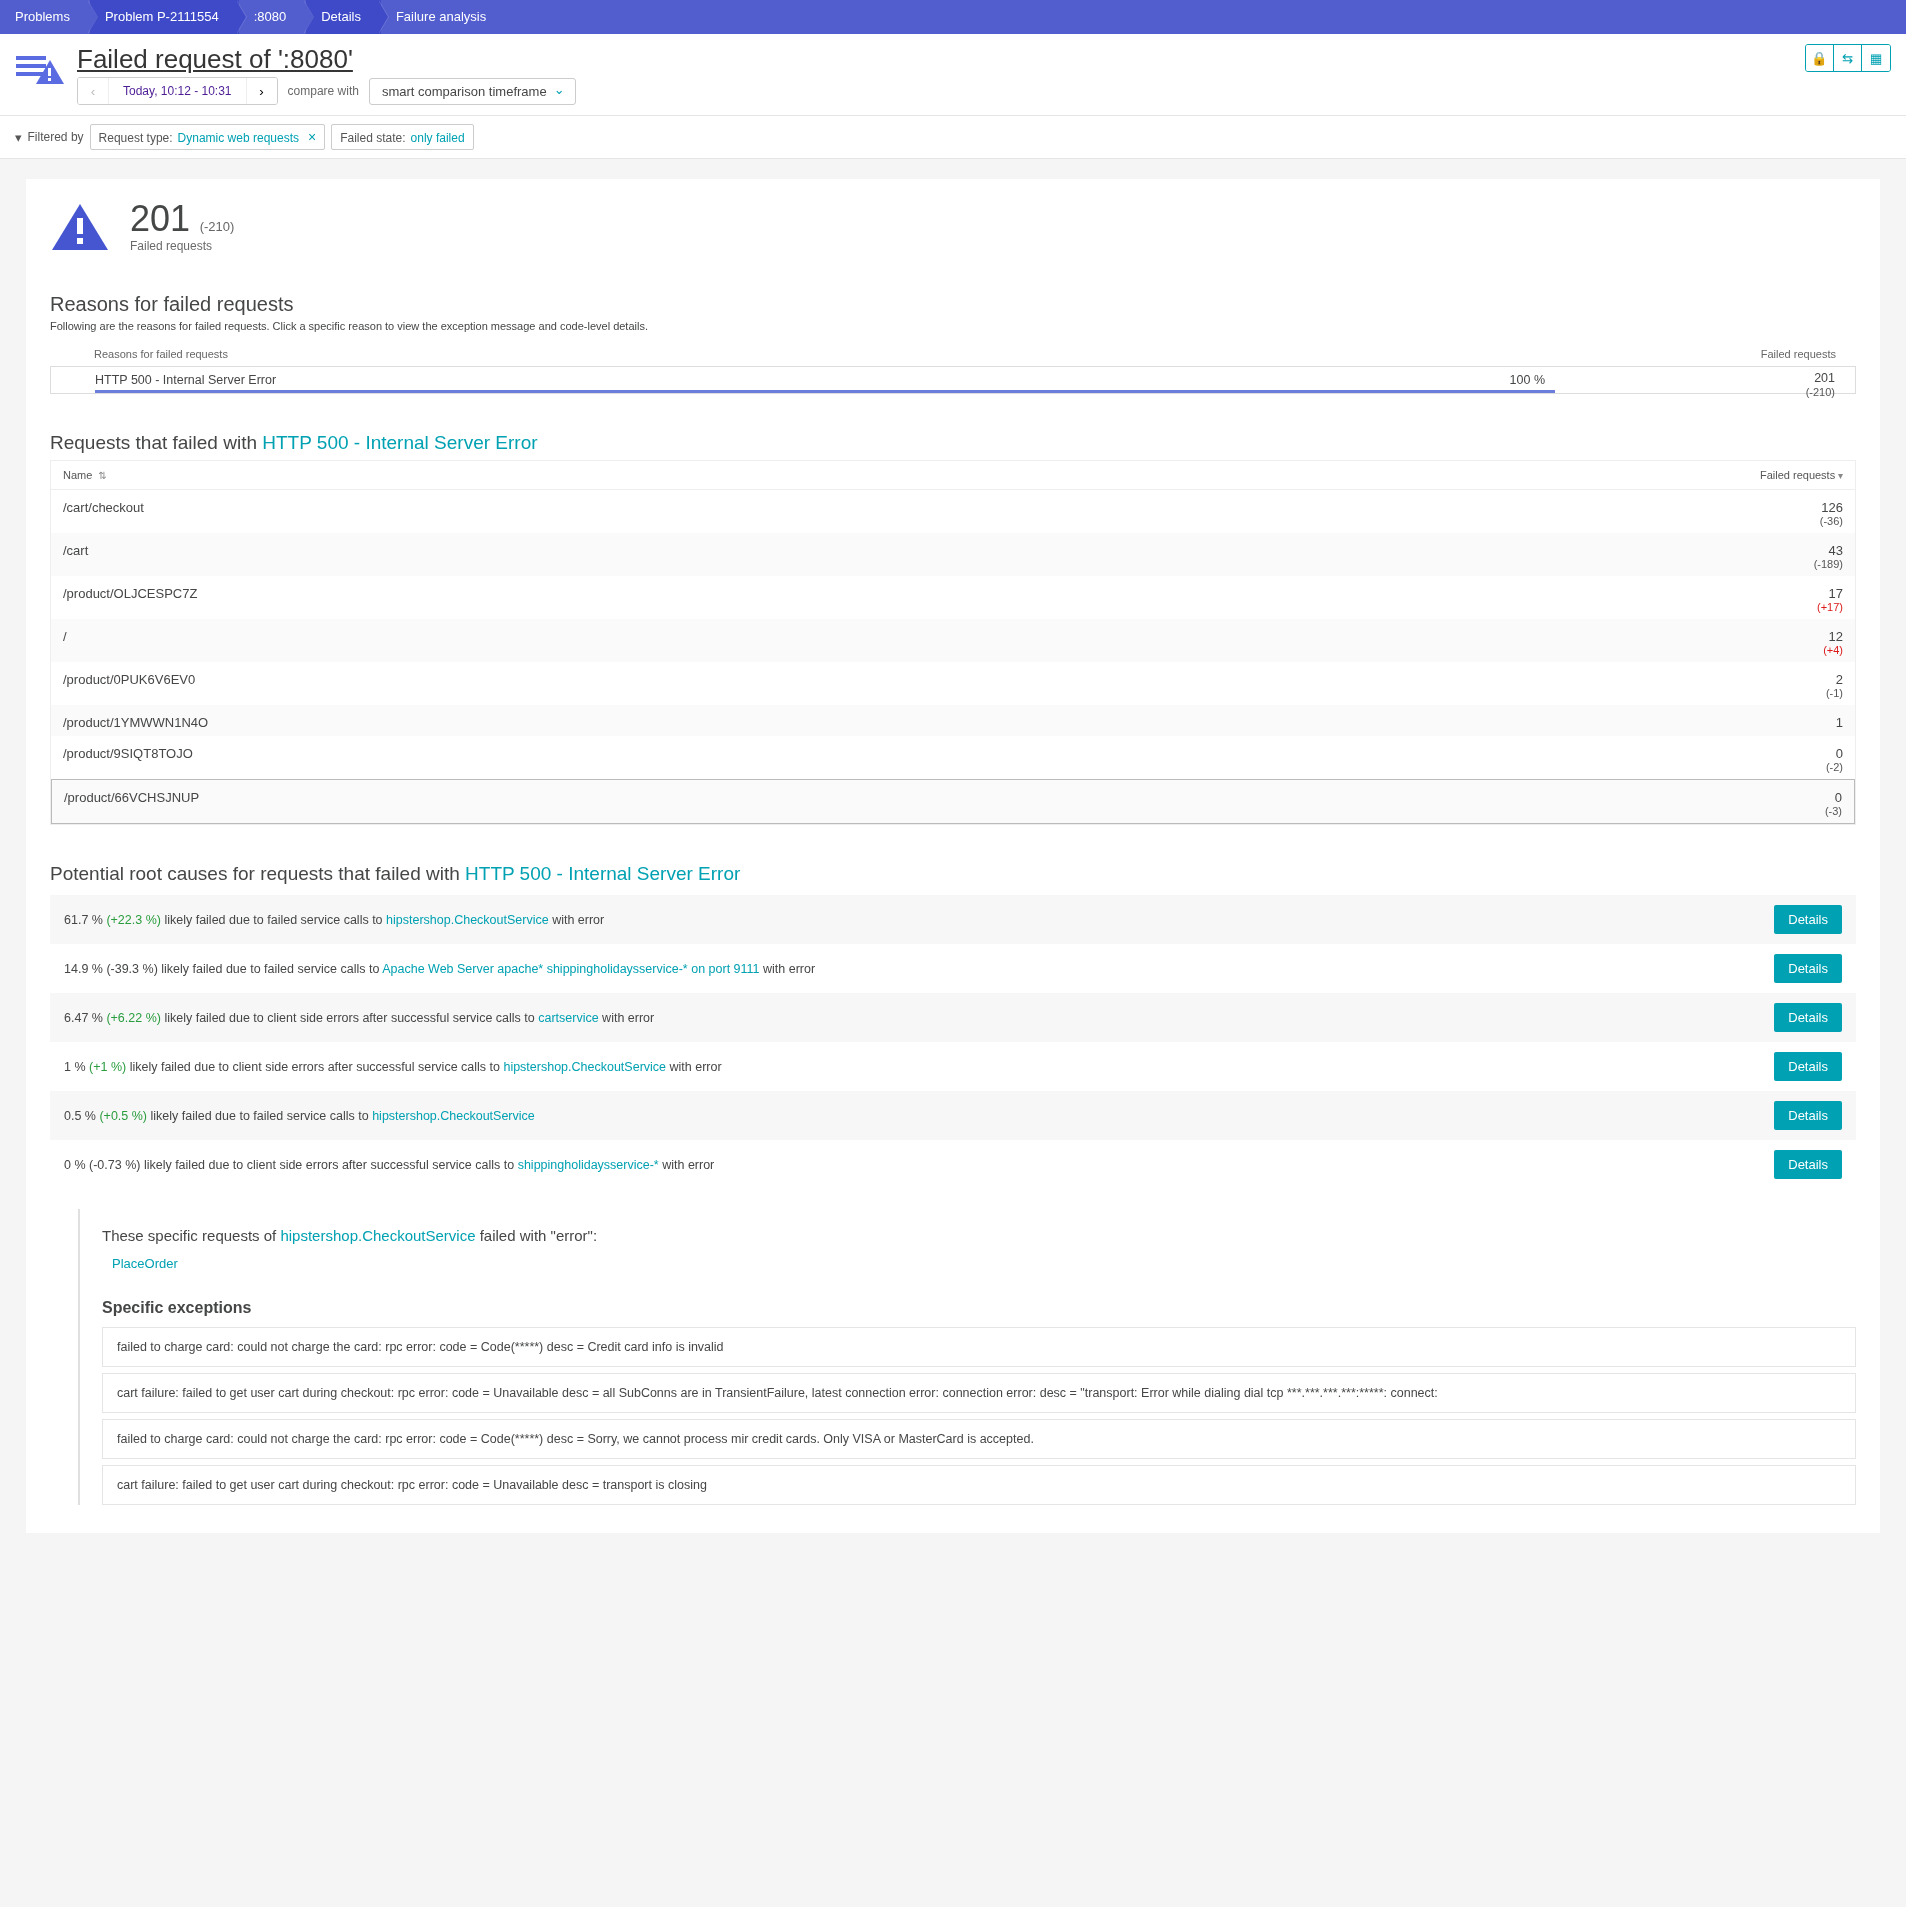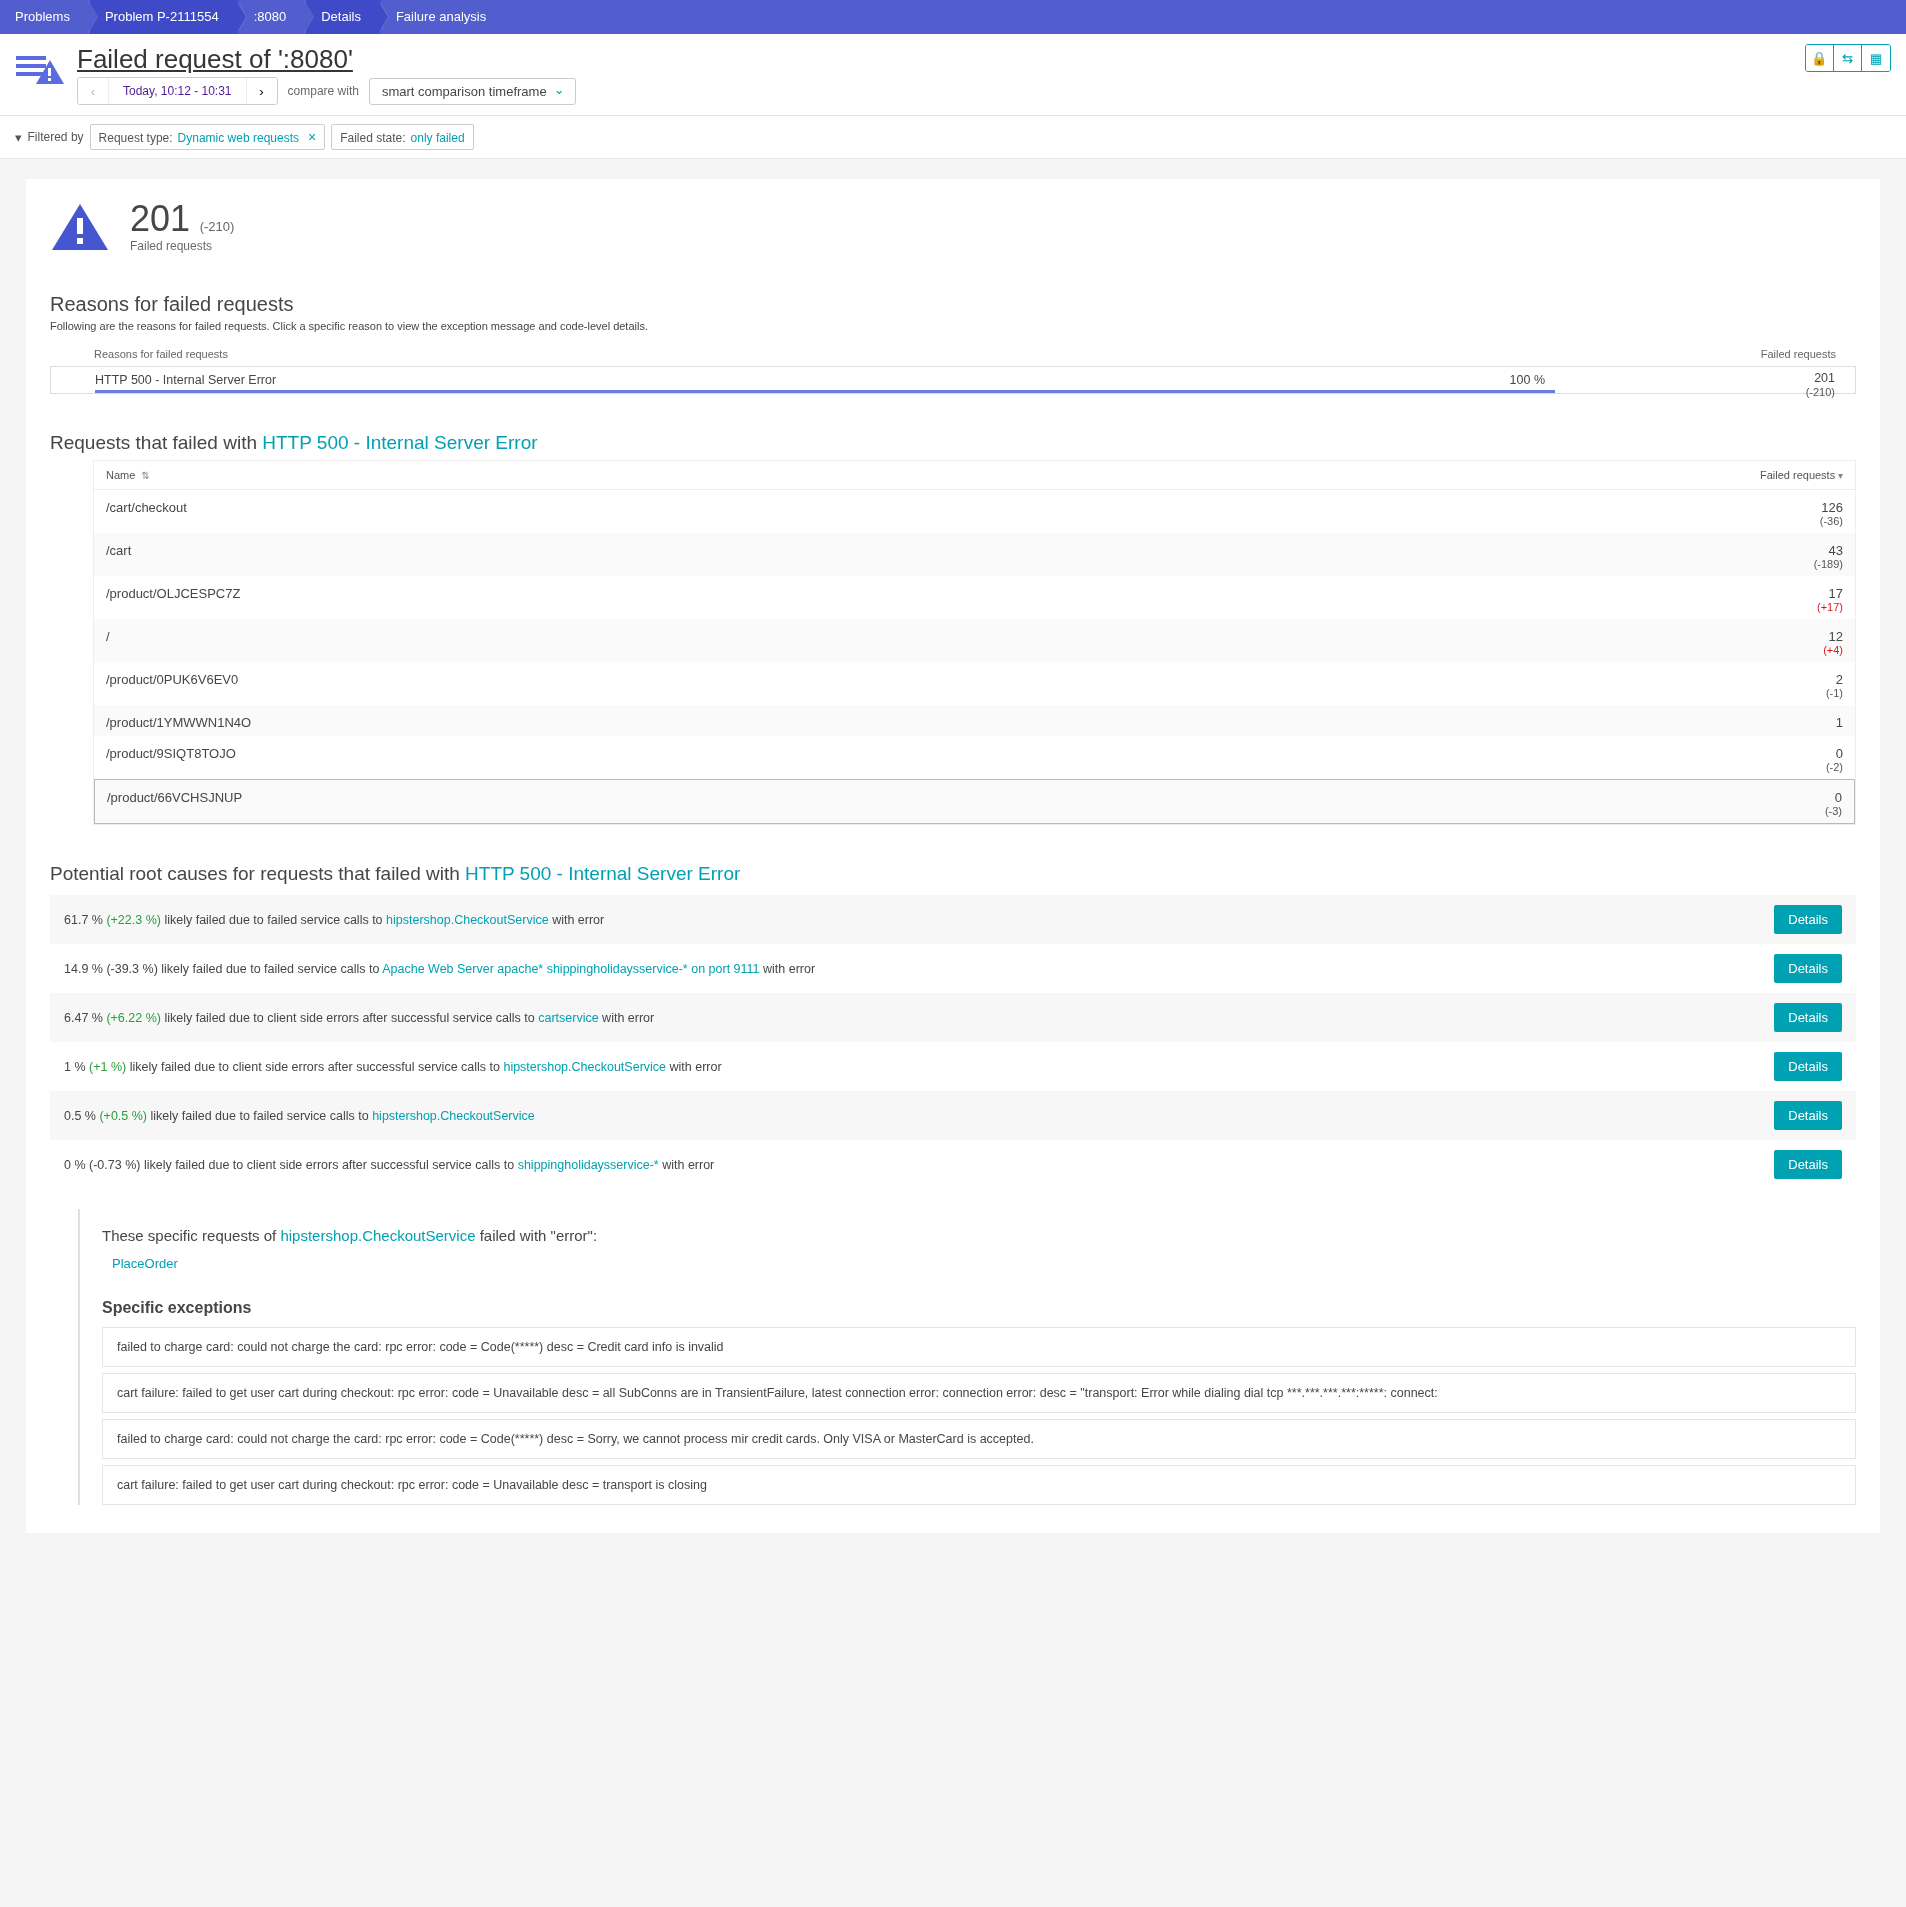--- a/index.html
+++ b/index.html
@@ -52,21 +52,21 @@
   .reason-row { border:1px solid #ddd; padding:6px 20px 6px 20px; position:relative; font-size:12.5px; }
   .reason-row .bar { position:absolute; left:44px; right:300px; bottom:0; height:3px; background:#6B7EDB; }
   .reason-row .name { margin-left:24px; }
   .reason-row .pct { position:absolute; right:310px; top:6px; color:#454646; }
   .reason-row .count { position:absolute; right:20px; top:4px; text-align:right; }
   .reason-row .count .d { font-size:11px; color:#555; }
 
   .subsection-title { font-size:19px; font-weight:400; color:#454646; margin-top:38px; margin-bottom:6px; }
   .subsection-title .link { color:#00a1b2; }
 
-  .req-table { border:1px solid #eee;margin-left:43px; }
+  .req-table { border:1px solid #eee; }
   .req-head { display:flex; padding:8px 12px; font-size:11px; color:#555; border-bottom:1px solid #eee; }
   .req-head .name-col { flex:1; display:flex; align-items:center; gap:6px; }
   .req-head .count-col { text-align:right; }
   .sort-i { color:#888; font-size:10px; }
   .req-row { display:flex; padding:10px 12px 6px 12px; align-items:flex-start; font-size:13px; }
   .req-row:nth-child(even){ background:#fafafa; }
   .req-row .name-col { flex:1; color:#454646; }
   .req-row .count-col { text-align:right; min-width:70px; }
   .req-row .count-col .d { font-size:11px; color:#555; display:block; }
   .req-row .count-col .d.red { color:#dc1a1a; }

